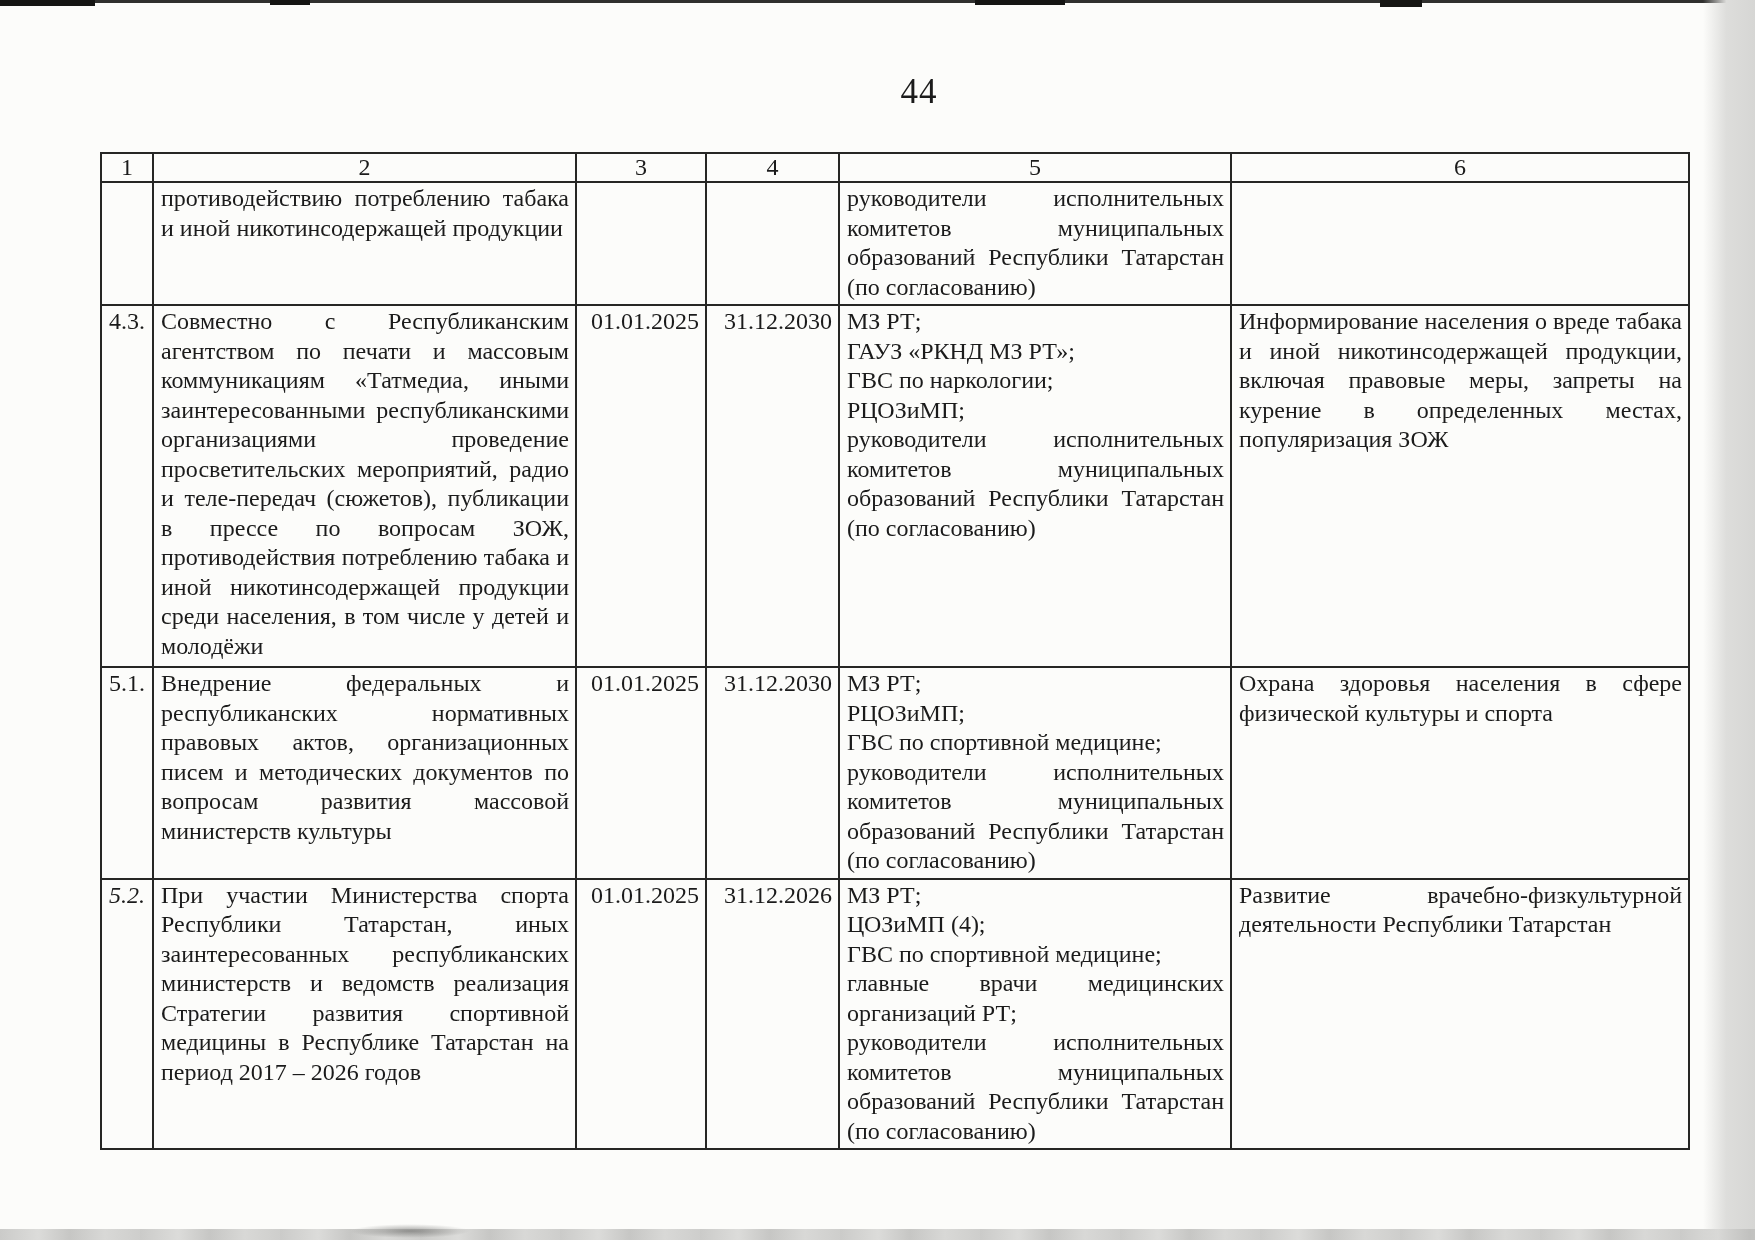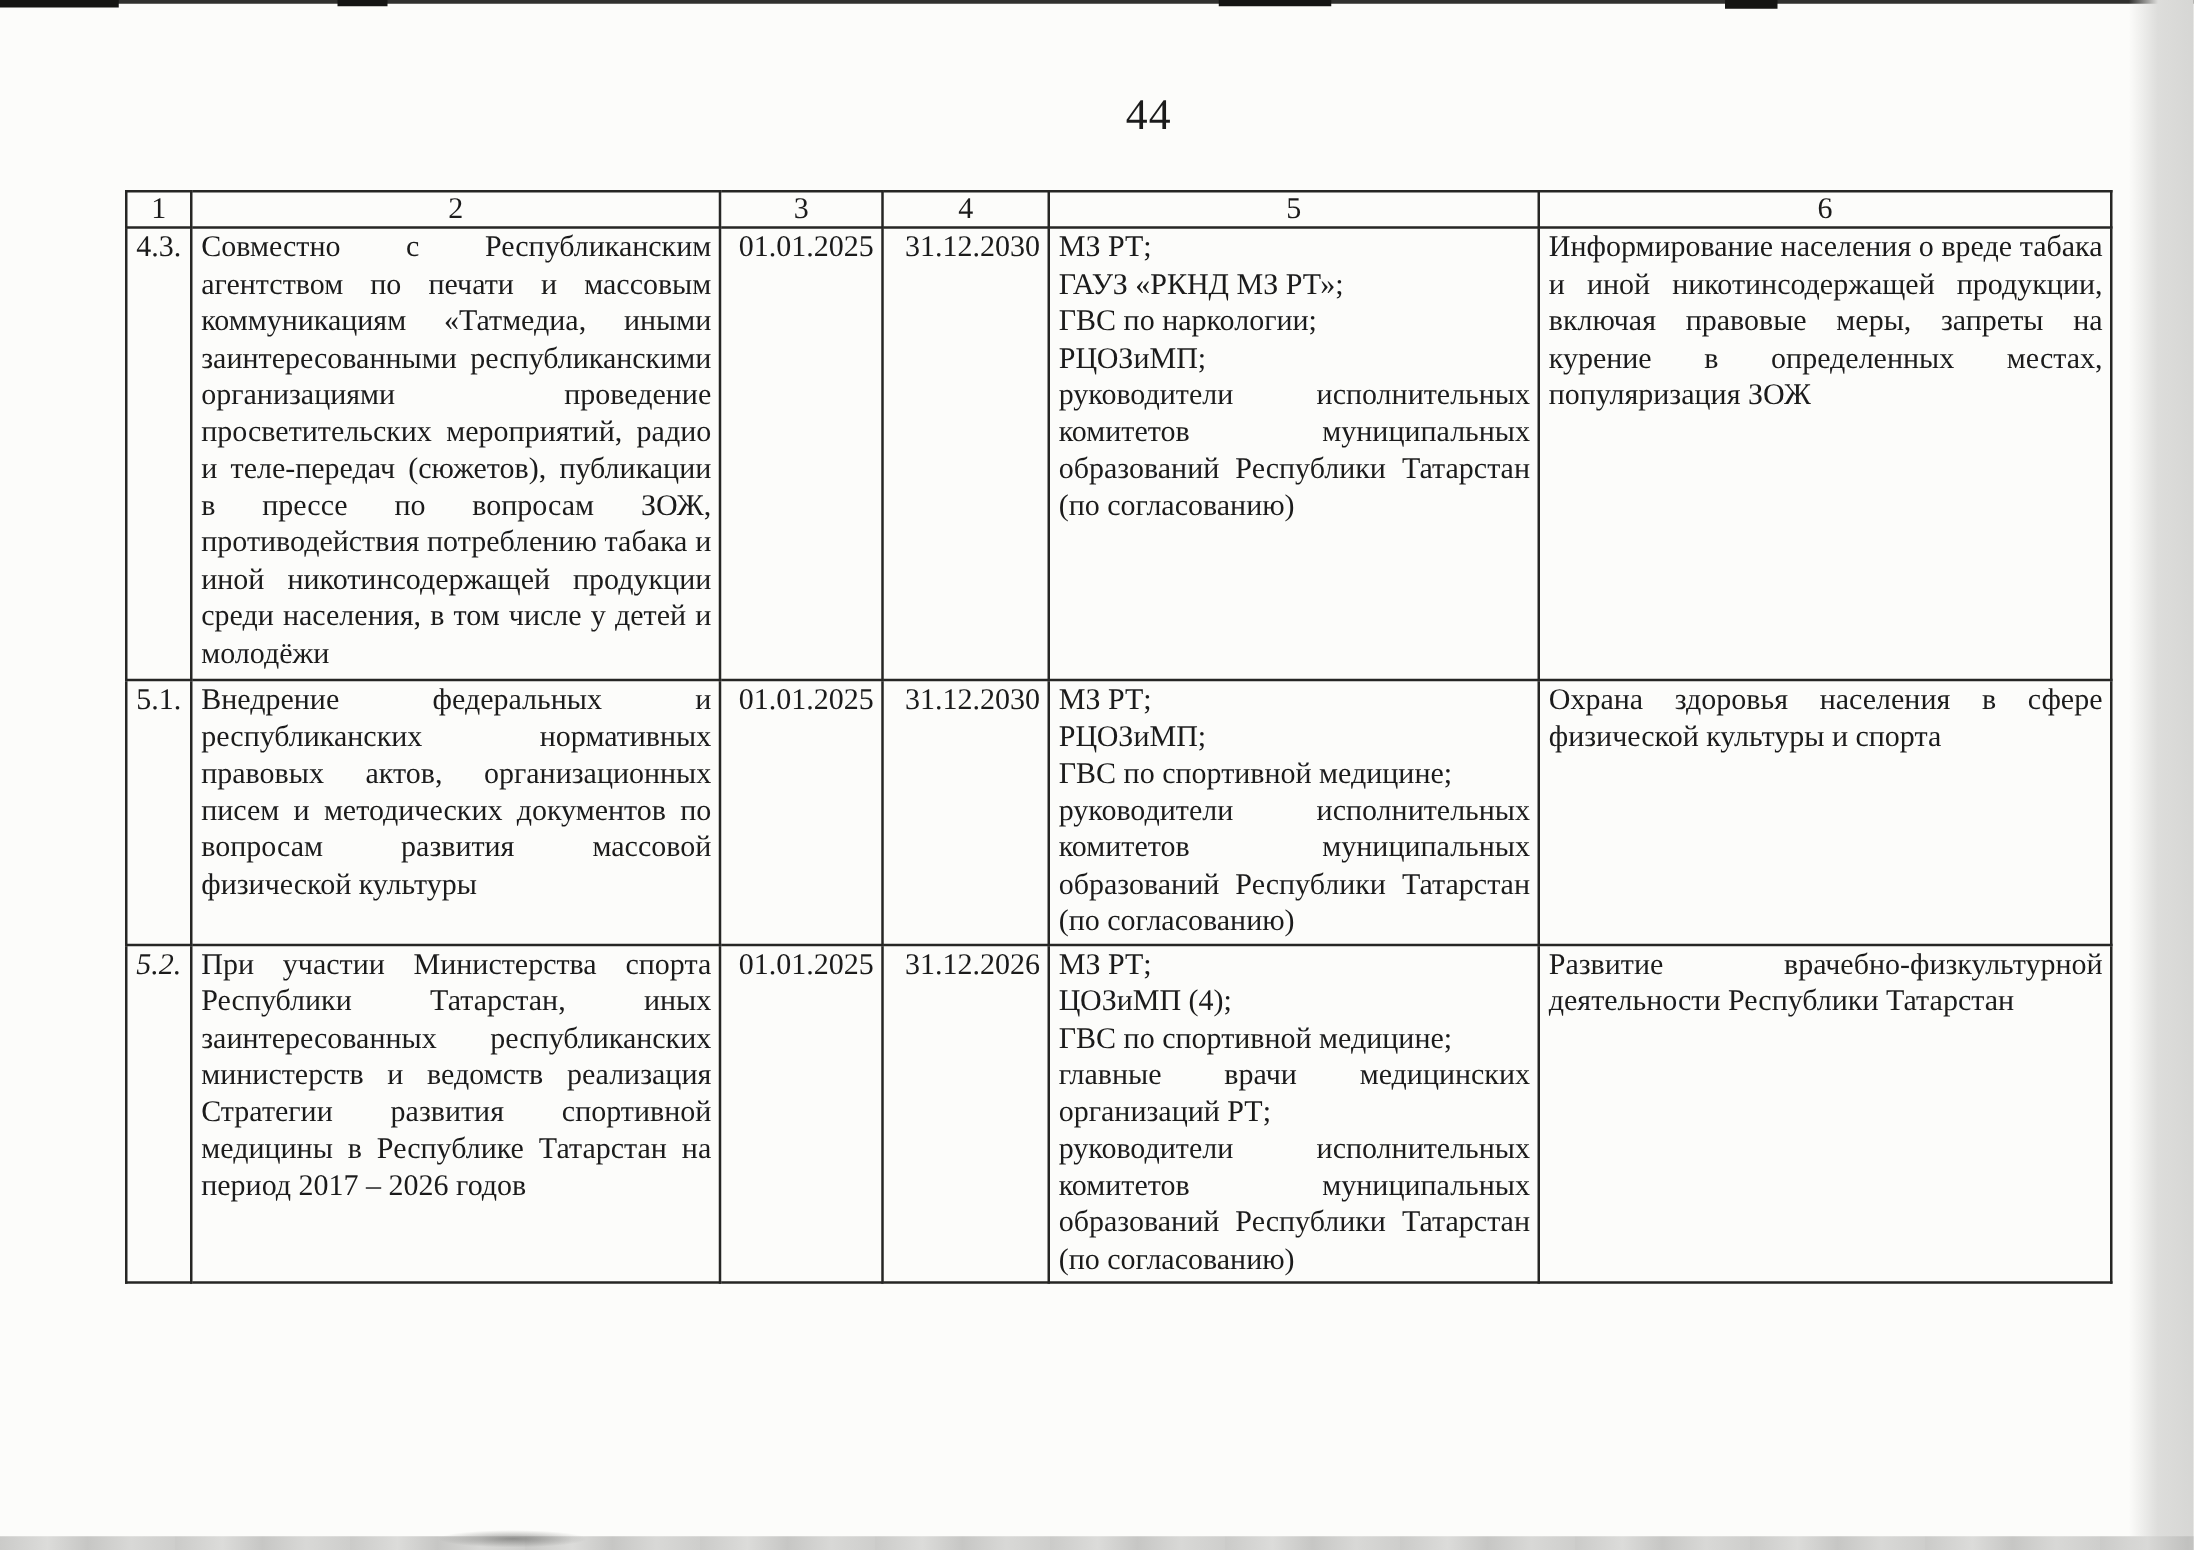--- a/index.html
+++ b/index.html
@@ -106,38 +106,46 @@
     <tbody>
         <tr class="hdr">
       <td>1</td>
       <td>2</td>
       <td>3</td>
       <td>4</td>
       <td>5</td>
       <td>6</td>
     </tr>
 
+    <tr class="r-cont">
+      <td class="c-num"></td>
+      <td class="c-act">противодействию потреблению табака и иной никотинсодержащей продукции</td>
+      <td class="c-date"></td>
+      <td class="c-date"></td>
+      <td class="c-exec">руководители исполнительных комитетов муниципальных образований Республики Татарстан (по согласованию)</td>
+      <td class="c-res"></td>
+    </tr>
 
     <tr class="r-43">
       <td class="c-num">4.3.</td>
       <td class="c-act">Совместно с Республиканским агентством по печати и массовым коммуникациям «Татмедиа, иными заинтересованными республиканскими организациями проведение просветительских мероприятий, радио и теле-передач (сюжетов), публикации в прессе по вопросам ЗОЖ, противодействия потреблению табака и иной никотинсодержащей продукции среди населения, в том числе у детей и молодёжи</td>
       <td class="c-date">01.01.2025</td>
       <td class="c-date">31.12.2030</td>
       <td class="c-exec">МЗ РТ;
 ГАУЗ «РКНД МЗ РТ»;
 ГВС по наркологии;
 РЦОЗиМП;
 руководители исполнительных комитетов муниципальных образований Республики Татарстан (по согласованию)</td>
       <td class="c-res">Информирование населения о вреде табака и иной никотинсодержащей продукции, включая правовые меры, запреты на курение в определенных местах, популяризация ЗОЖ</td>
     </tr>
 
 
     <tr class="r-51">
       <td class="c-num">5.1.</td>
-      <td class="c-act">Внедрение федеральных и республиканских нормативных правовых актов, организационных писем и методических документов по вопросам развития массовой физической культуры</td>
+      <td class="c-act">Внедрение федеральных и республиканских нормативных правовых актов, организационных писем и методических документов по вопросам развития массовой министерств культуры</td>
       <td class="c-date">01.01.2025</td>
       <td class="c-date">31.12.2030</td>
       <td class="c-exec">МЗ РТ;
 РЦОЗиМП;
 ГВС по спортивной медицине;
 руководители исполнительных комитетов муниципальных образований Республики Татарстан (по согласованию)</td>
       <td class="c-res">Охрана здоровья населения в сфере физической культуры и спорта</td>
     </tr>
 
     <tr class="r-52">

